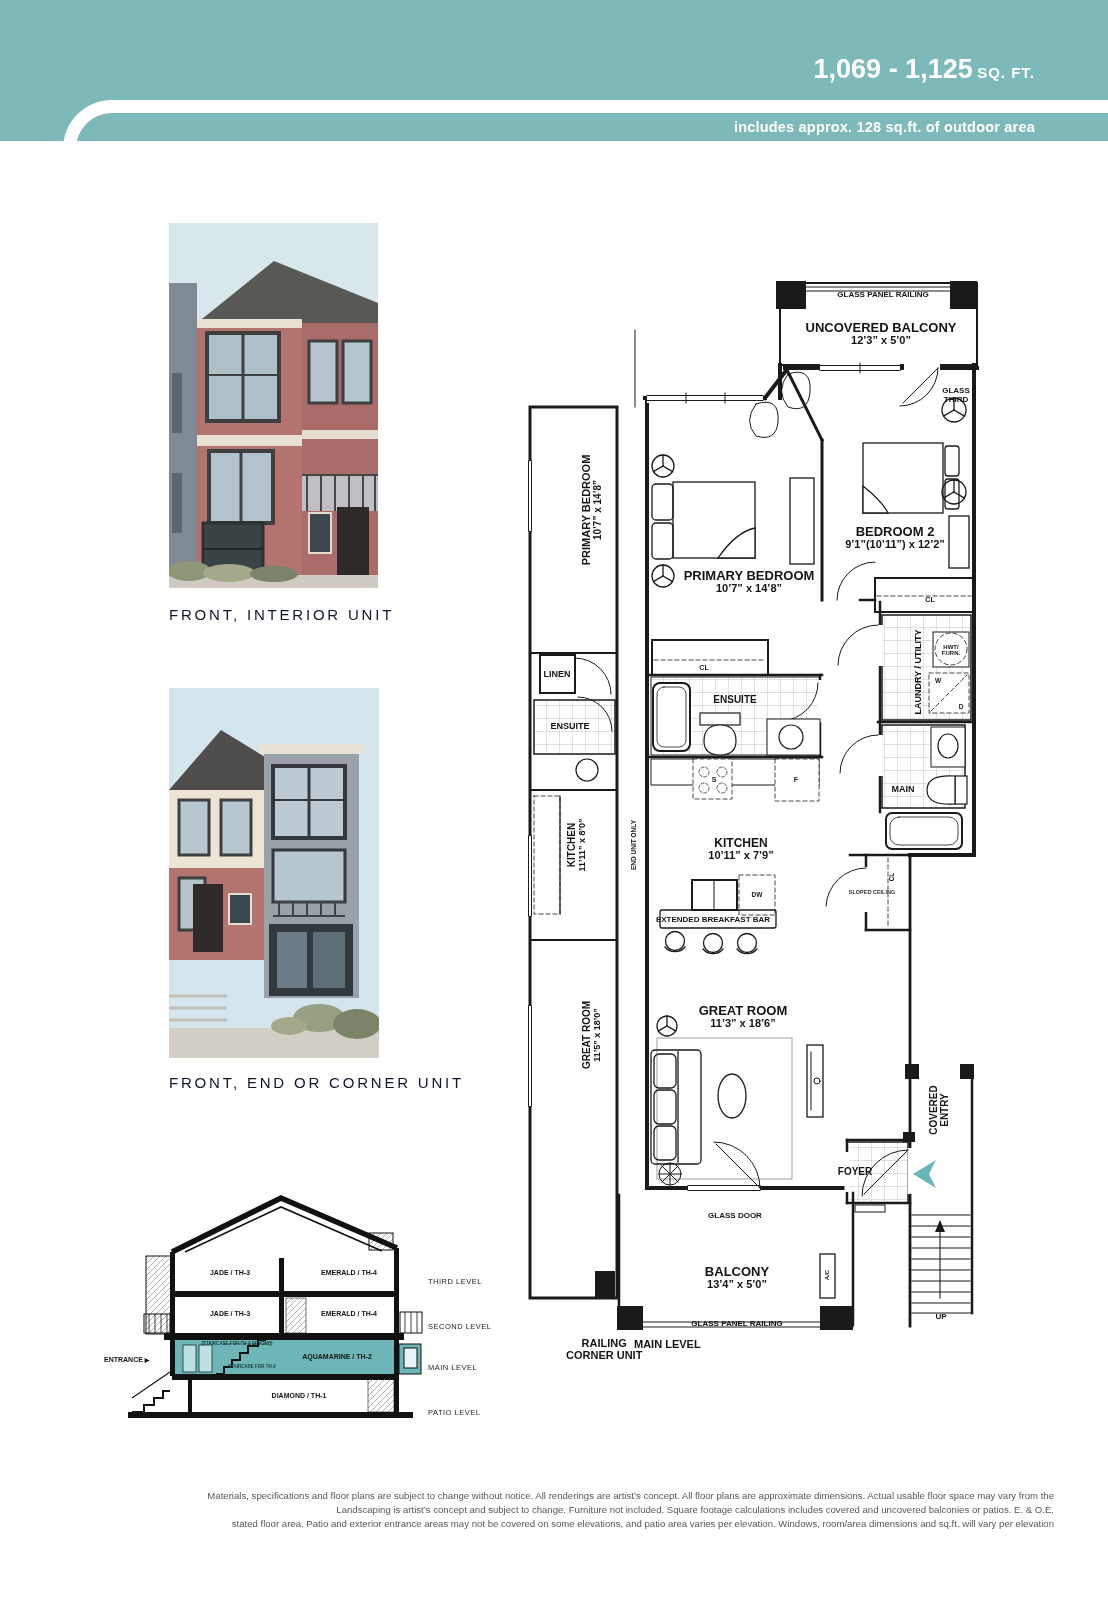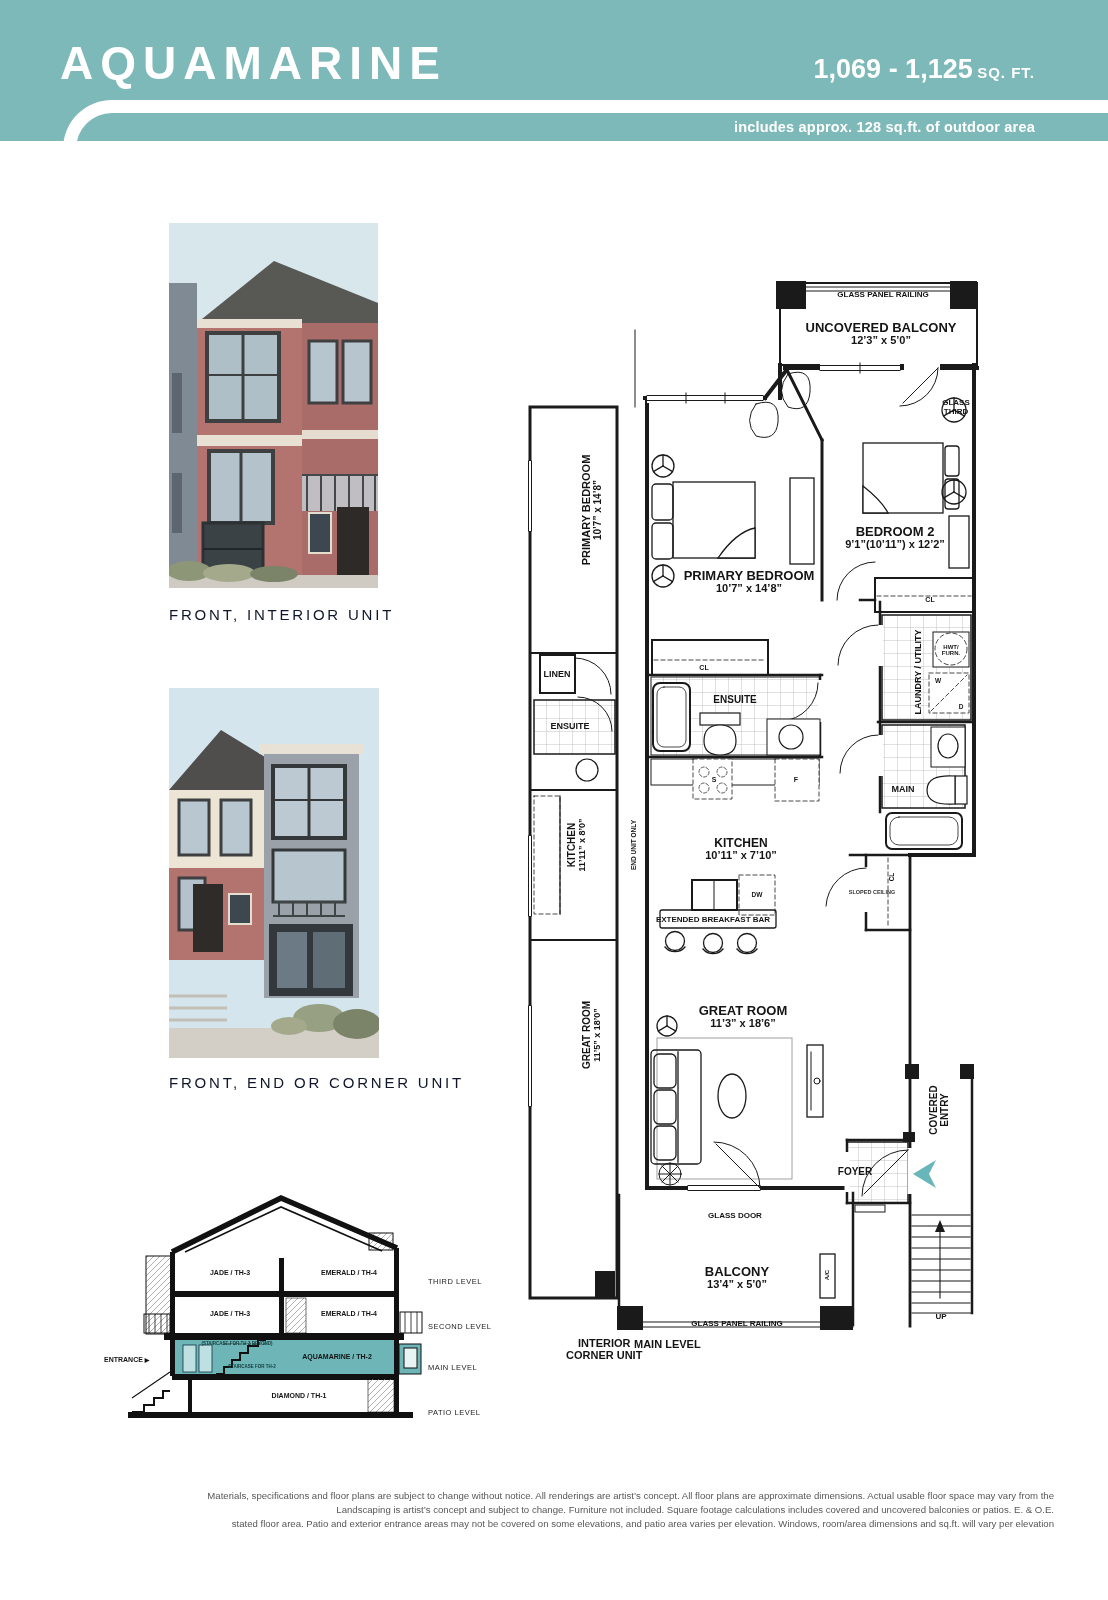--- a/index.html
+++ b/index.html
@@ -33,21 +33,20 @@
 </head>
 <body>
 
 <div class="page">
 
   <svg class="hdr-svg" width="1108" height="150" viewBox="0 0 1108 150">
     <rect x="0" y="0" width="1108" height="141" fill="#7db9b8"></rect>
     <path d="M1108 100 H112 A49 49 0 0 0 63 149 L63 150 H76 L76 149 A36 36 0 0 1 112 113 H1108 Z" fill="#ffffff"></path>
     <rect x="0" y="141" width="1108" height="9" fill="#ffffff"></rect>
   </svg>
-  <div class="hdr-title">AQUAMARINE</div>
   <div class="hdr-sqft">
     <span class="num">1,069 - 1,125</span>
     <span class="unit">SQ. FT.</span>
   </div>
   <div class="hdr-note">includes approx. 128 sq.ft. of outdoor area</div>
 
   <svg style="left:169px;top:223px" width="209" height="365" viewBox="0 0 209 365">
     <rect width="209" height="365" fill="#d8e7ec"></rect>
     <polygon points="28,100 105,38 209,80 209,130 140,102" fill="#585855"></polygon>
     <rect x="0" y="60" width="28" height="292" fill="#7f8a94"></rect>
@@ -380,21 +379,21 @@
       <rect x="300" y="978" width="15" height="44" stroke-width="1.3"></rect>
     </g>
     <polygon points="393,898 416,884 409,898 416,912" fill="#69b6ba" stroke="none"></polygon>
   </svg>
 
   <div class="lbl s8" style="left:883px;top:295px">GLASS PANEL RAILING</div>
   <div class="lbl twol" style="left:881px;top:334px">
     <div class="s13">UNCOVERED BALCONY</div>
     <div class="s11">12’3” x 5’0”</div>
   </div>
-  <div class="lbl twol s8" style="left:956px;top:408px">
+  <div class="lbl twol s8" style="left:956px;top:396px">
     <div>GLASS</div>
     <div>THIRD</div>
   </div>
   <div class="lbl vert twol" style="left:592px;top:510px">
     <div class="s11">PRIMARY BEDROOM</div>
     <div class="s10">10’7” x 14’8”</div>
   </div>
   <div class="lbl s9" style="left:557px;top:675px">LINEN</div>
   <div class="lbl s9" style="left:570px;top:727px">ENSUITE</div>
   <div class="lbl vert twol" style="left:577px;top:845px">
@@ -420,21 +419,21 @@
   <div class="lbl vert s9" style="left:919px;top:672px">LAUNDRY / UTILITY</div>
   <div class="lbl twol s6" style="left:951px;top:650px">
     <div>HWT/</div>
     <div>FURN.</div>
   </div>
   <div class="lbl s65" style="left:938px;top:681px">W</div>
   <div class="lbl s65" style="left:961px;top:707px">D</div>
   <div class="lbl s9" style="left:903px;top:790px">MAIN</div>
   <div class="lbl twol" style="left:741px;top:849px">
     <div class="s12">KITCHEN</div>
-    <div class="s11">10’11” x 7’10”</div>
+    <div class="s11">10’11” x 7’9”</div>
   </div>
   <div class="lbl s7" style="left:714px;top:780px">S</div>
   <div class="lbl s7" style="left:796px;top:780px">F</div>
   <div class="lbl s65" style="left:757px;top:895px">DW</div>
   <div class="lbl s8" style="left:713px;top:920px">EXTENDED BREAKFAST BAR</div>
   <div class="lbl vert s65" style="left:892px;top:877px">CL</div>
   <div class="lbl s55" style="left:872px;top:893px;color:#333">SLOPED CEILING</div>
   <div class="lbl twol" style="left:743px;top:1017px">
     <div class="s13">GREAT ROOM</div>
     <div class="s11">11’3” x 18’6”</div>
@@ -446,21 +445,21 @@
   </div>
   <div class="lbl s8" style="left:735px;top:1216px">GLASS DOOR</div>
   <div class="lbl twol" style="left:737px;top:1278px">
     <div class="s13">BALCONY</div>
     <div class="s11">13’4” x 5’0”</div>
   </div>
   <div class="lbl vert s6" style="left:827px;top:1275px">A/C</div>
   <div class="lbl s8" style="left:737px;top:1324px">GLASS PANEL RAILING</div>
   <div class="lbl s8" style="left:941px;top:1317px">UP</div>
   <div class="lbl left twol s11" style="left:566px;top:1350px">
-    <div>INTERIOR</div>
+    <div>RAILING</div>
     <div>CORNER UNIT</div>
   </div>
   <div class="lbl left s11" style="left:634px;top:1345px">MAIN LEVEL</div>
 
   <svg style="left:88px;top:1148px" width="430" height="290" viewBox="0 0 430 290">
     <defs>
       <pattern id="hatch2" width="6" height="6" patternUnits="userSpaceOnUse">
         <path d="M0 6 L6 0" stroke="#9a9a9a" stroke-width=".8"></path>
       </pattern>
     </defs>

